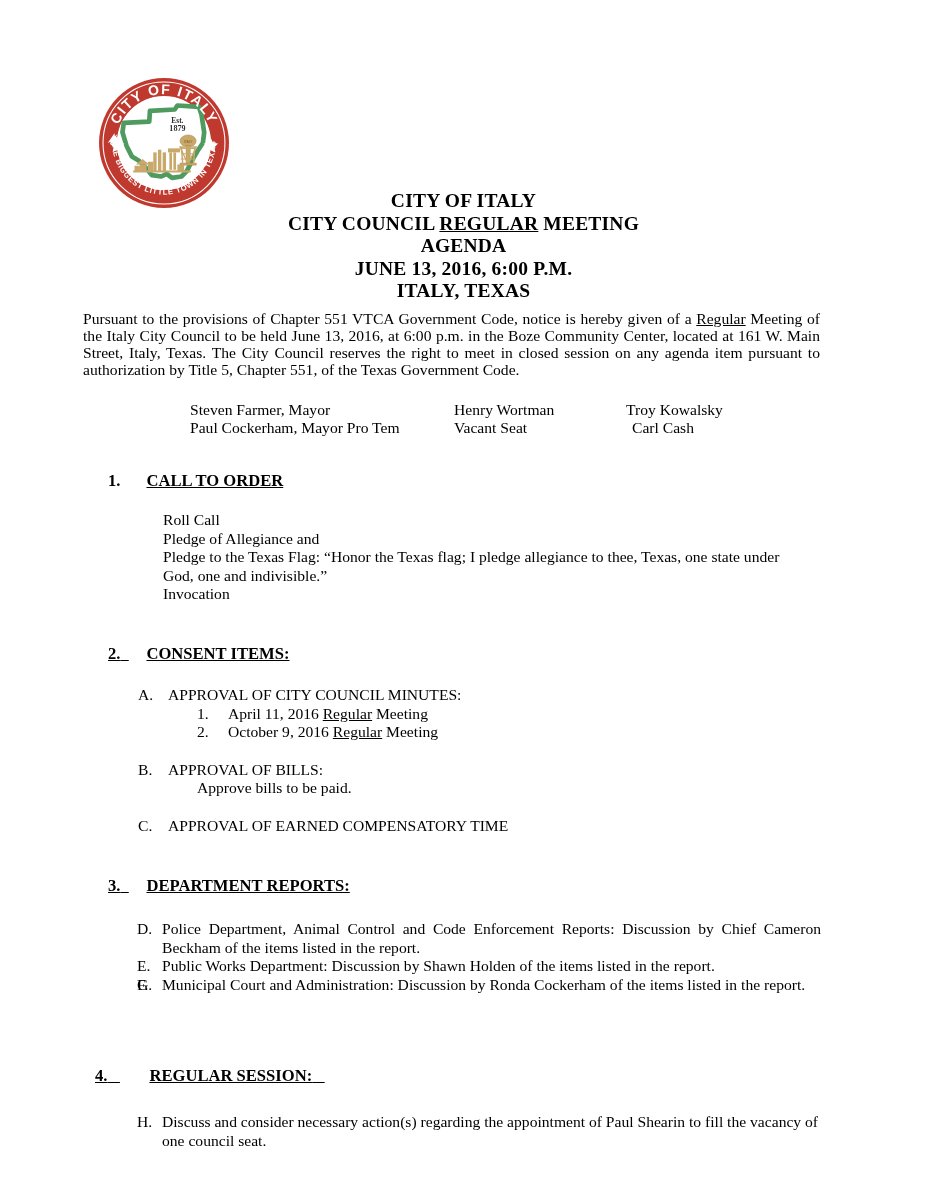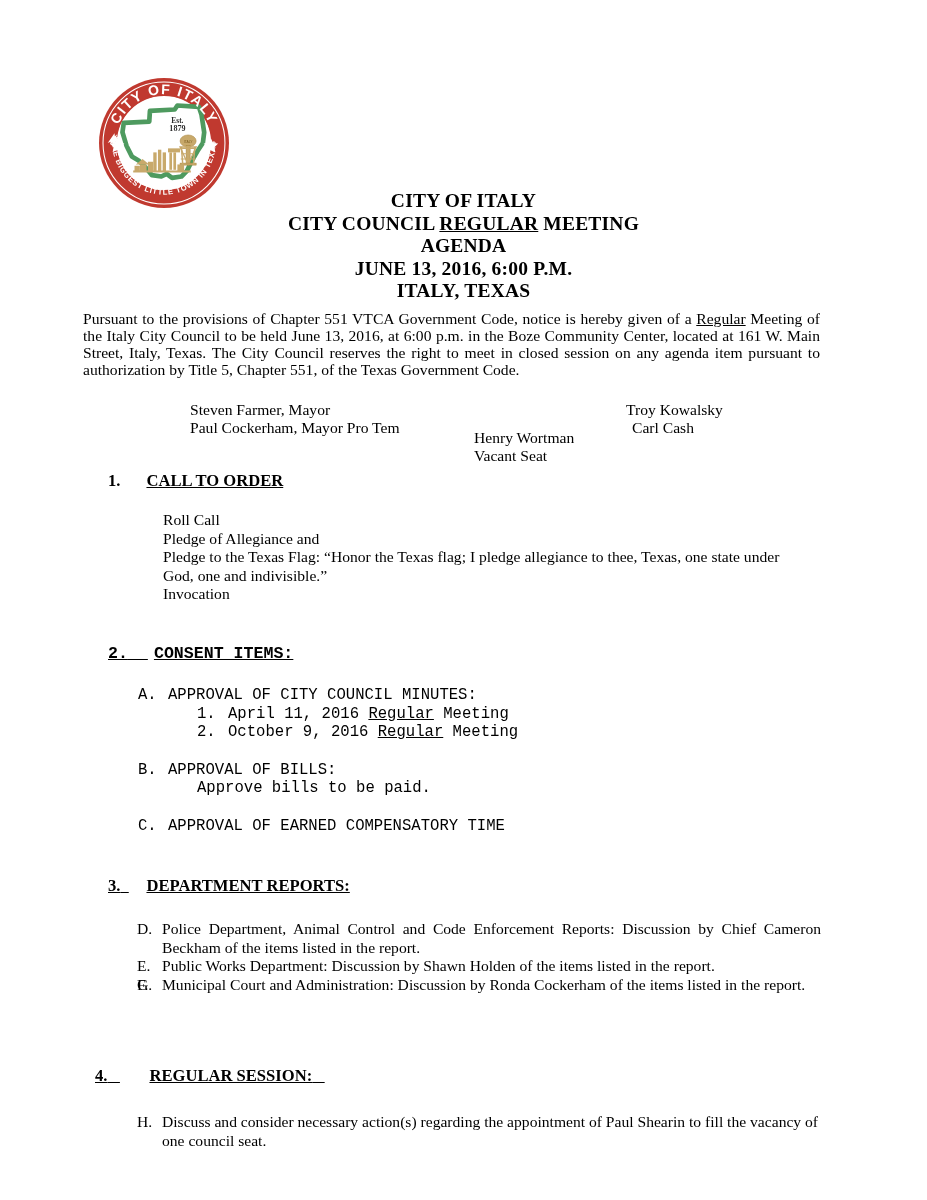--- a/index.html
+++ b/index.html
@@ -59,21 +59,21 @@
   .roster {
     position: absolute;
     left: 190px;
     top: 401px;
     width: 640px;
     font-size: 15.6px;
     line-height: 18.4px;
   }
   .roster-row { display: block; position: relative; height: 18.4px; }
   .roster-c1 { position: absolute; left: 0px; top: 0; white-space: nowrap; }
-  .roster-c2 { position: absolute; left: 284px; top: 0; white-space: nowrap; margin-top: 28px; }
+  .roster-c2 { position: absolute; left: 264px; top: 0; white-space: nowrap; }
   .roster-c3 { position: absolute; left: 436px; top: 0; white-space: nowrap; }
   .roster-c3.indent { left: 442px; }
 
   
   .section { position: absolute; width: 760px; }
   .sec-head {
     font-weight: bold;
     font-size: 16.6px;
     line-height: 20px;
     white-space: nowrap;
@@ -211,21 +211,21 @@
   <div class="section" style="left:108px; top:471px; width:740px;">
     <div class="sec-head"><span class="num">1.</span><span class="gap"></span><span class="u">CALL TO ORDER</span></div>
     <div class="block-body" style="margin-top:20px; margin-left:55px; width:630px;">
       <span class="simple-line">Roll Call</span>
       <span class="simple-line">Pledge of Allegiance and</span>
       <span class="simple-line">Pledge to the Texas Flag: “Honor the Texas flag; I pledge allegiance to thee, Texas, one state under God, one and indivisible.”</span>
       <span class="simple-line">Invocation</span>
     </div>
   </div>
 
-  <div class="section" style="left:108px; top:644px; width:740px;font-family:Liberation Mono, monospace;">
+  <div class="section" style="left:108px; top:644px; width:740px;">
     <div class="sec-head"><span class="u">2.</span><span class="gap u">&nbsp;&nbsp;</span><span class="u">CONSENT ITEMS:</span></div>
 
     <div class="block-body lettered" style="margin-top:22px; margin-left:30px; width:700px;">
       <div class="lrow">
         <span class="mark">A.</span>
         <span>APPROVAL OF CITY COUNCIL MINUTES:</span>
       </div>
       <div class="nrow" style="margin-left:59px;">
         <span class="mark">1.</span>
         <span><span>April 11, 2016 </span><span class="u">Regular</span><span> Meeting</span></span>

